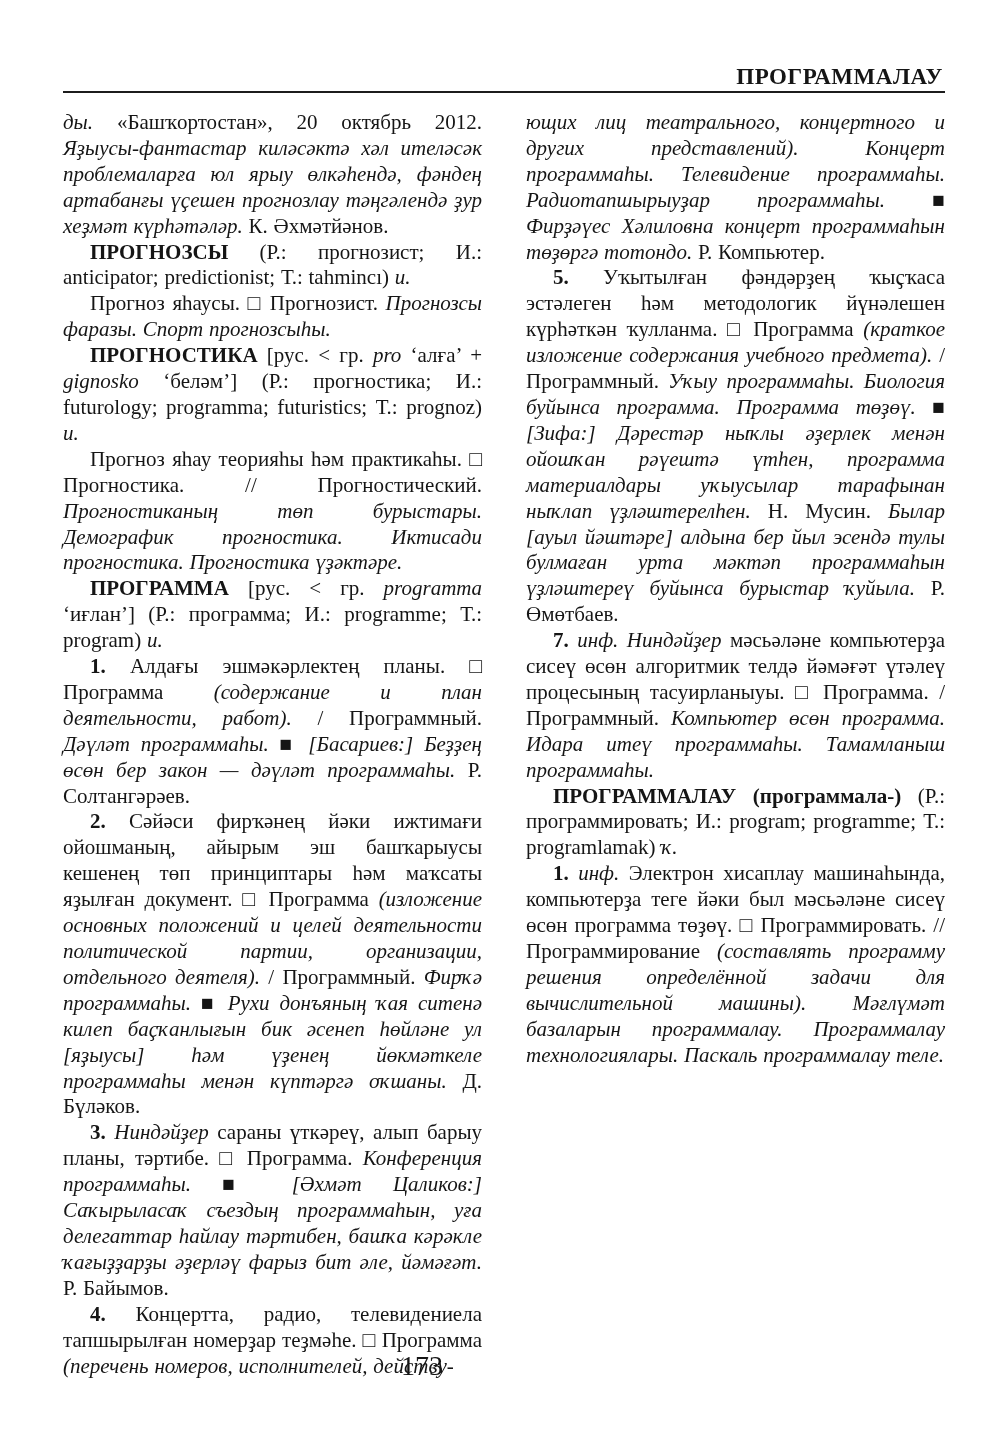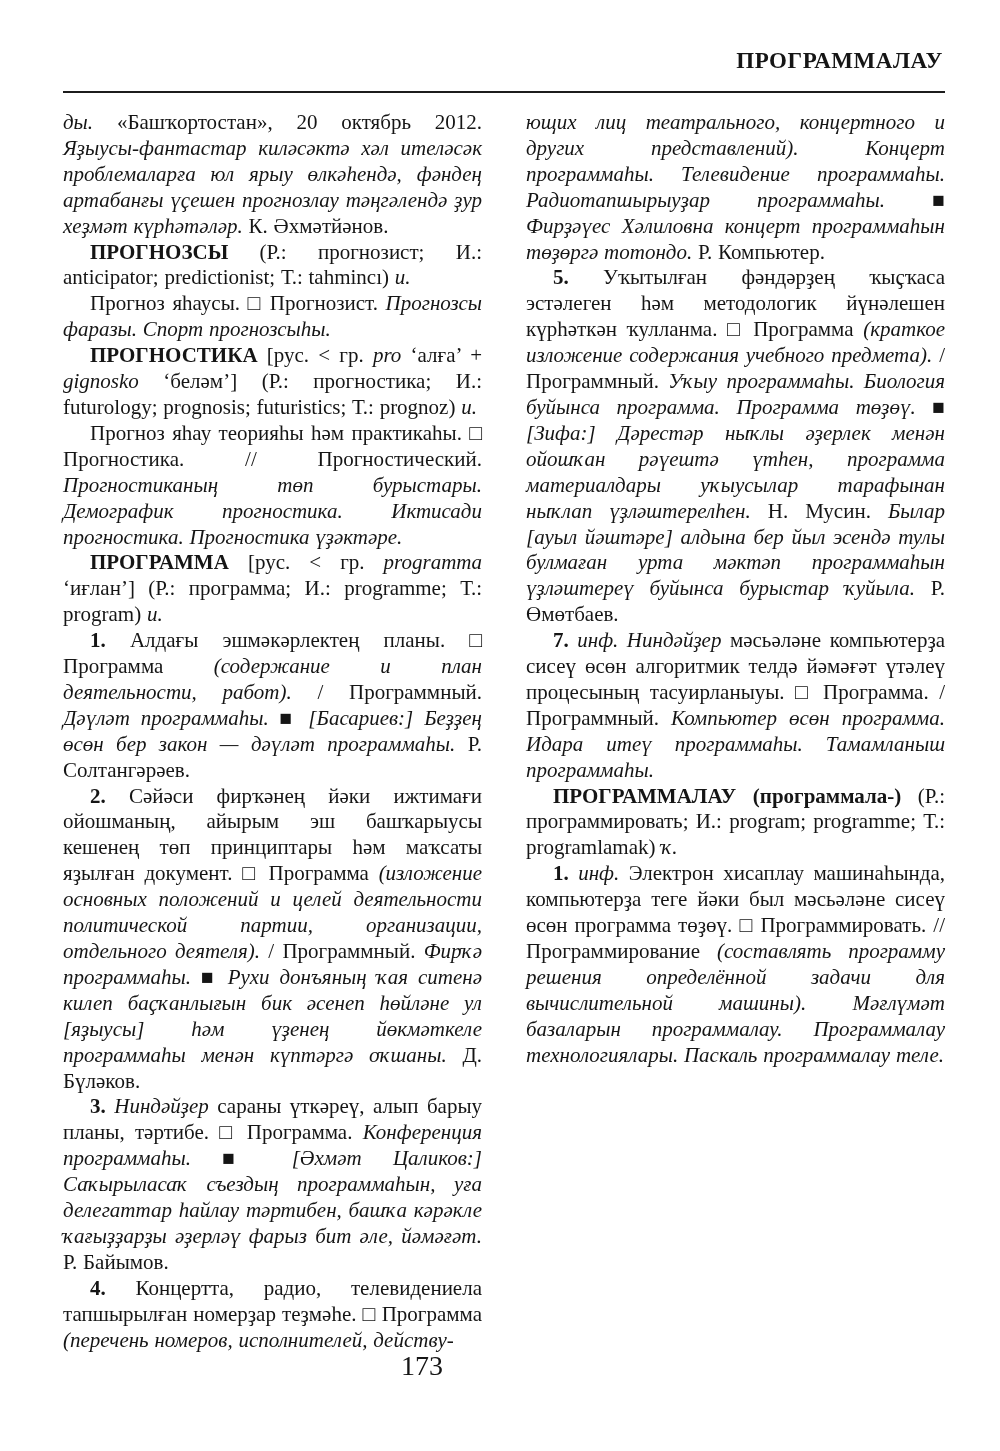--- a/index.html
+++ b/index.html
@@ -7,21 +7,21 @@
     position: relative;
     width: 1000px;
     height: 1451px;
     background: #ffffff;
     color: #151515;
     font-family: "Liberation Serif", "DejaVu Serif", serif;
     overflow: hidden;
   }
   .running-head {
     position: absolute;
-    top: 48px;
+    top: 64px;
     right: 57px;
     font-weight: 700;
     font-size: 23px;
     letter-spacing: 0.5px;
   }
   .head-rule {
     position: absolute;
     top: 91px;
     left: 63px;
     width: 882px;
@@ -61,21 +61,21 @@
 <body>
 
 <div class="page">
   <div class="running-head">ПРОГРАММАЛАУ</div>
   <div class="head-rule"></div>
   <div class="columns">
     <div class="column">
         <p class="para"><span class="i">ды. </span><span class="n">«Башҡортостан», 20 октябрь 2012. </span><span class="i">Яҙыусы-фантастар киләсәктә хәл ителәсәк проблемаларға юл ярыу өлкәһендә, фәндең артабанғы үҫешен прогнозлау тәңгәлендә ҙур хеҙмәт күрһәтәләр.</span><span class="n"> К. Әхмәтйәнов.</span></p>
         <p class="para indent"><span class="b">ПРОГНОЗСЫ</span><span class="n"> (Р.: прогнозист; И.: anticipator; predictionist; Т.: tahmincı) </span><span class="i">и.</span></p>
         <p class="para indent"><span class="n">Прогноз яһаусы. □ Прогнозист. </span><span class="i">Прогнозсы фаразы. Спорт прогнозсыһы.</span></p>
-        <p class="para indent"><span class="b">ПРОГНОСТИКА</span><span class="n"> [рус. &lt; гр. </span><span class="i">pro</span><span class="n"> ‘алға’ + </span><span class="i">gignosko</span><span class="n"> ‘беләм’] (Р.: прогностика; И.: futurology; prognosis; futuristics; Т.: prognoz) </span><span class="i">и.</span></p>
+        <p class="para indent"><span class="b">ПРОГНОСТИКА</span><span class="n"> [рус. &lt; гр. </span><span class="i">pro</span><span class="n"> ‘алға’ + </span><span class="i">gignosko</span><span class="n"> ‘беләм’] (Р.: прогностика; И.: futurology; programma; futuristics; Т.: prognoz) </span><span class="i">и.</span></p>
         <p class="para indent"><span class="n">Прогноз яһау теорияһы һәм практикаһы. □ Прогностика. // Прогностический. </span><span class="i">Прогностиканың төп бурыстары. Демографик прогностика. Иктисади прогностика. Прогностика үҙәктәре.</span></p>
         <p class="para indent"><span class="b">ПРОГРАММА</span><span class="n"> [рус. &lt; гр. </span><span class="i">programma</span><span class="n"> ‘иғлан’] (Р.: программа; И.: programme; Т.: program) </span><span class="i">и.</span></p>
         <p class="para indent"><span class="b">1.</span><span class="n"> Алдағы эшмәкәрлектең планы. □ Программа </span><span class="i">(содержание и план деятельности, работ).</span><span class="n"> / Программный. </span><span class="i">Дәүләт программаһы.</span><span class="n"> ■ </span><span class="i">[Басариев:] Беҙҙең өсөн бер закон — дәүләт программаһы.</span><span class="n"> Р. Солтангәрәев.</span></p>
         <p class="para indent"><span class="b">2.</span><span class="n"> Сәйәси фирҡәнең йәки ижтимағи ойошманың, айырым эш башҡарыусы кешенең төп принциптары һәм маҡсаты яҙылған документ. □ Программа </span><span class="i">(изложение основных положений и целей деятельности политической партии, организации, отдельного деятеля).</span><span class="n"> / Программный. </span><span class="i">Фирҡә программаһы.</span><span class="n"> ■ </span><span class="i">Рухи донъяның ҡая ситенә килеп баҫҡанлығын бик әсенеп һөйләне ул [яҙыусы] һәм үҙенең йөкмәткеле программаһы менән күптәргә оҡшаны.</span><span class="n"> Д. Бүләков.</span></p>
         <p class="para indent"><span class="b">3.</span><span class="n"> </span><span class="i">Ниндәйҙер</span><span class="n"> сараны үткәреү, алып барыу планы, тәртибе. □ Программа. </span><span class="i">Конференция программаһы.</span><span class="n"> ■ </span><span class="i">[Әхмәт Цаликов:] Саҡырыласаҡ съездың программаһын, уға делегаттар һайлау тәртибен, башҡа кәрәкле ҡағыҙҙарҙы әҙерләү фарыз бит әле, йәмәғәт.</span><span class="n"> Р. Байымов.</span></p>
         <p class="para indent"><span class="b">4.</span><span class="n"> Концертта, радио, телевидениела тапшырылған номерҙар теҙмәһе. □ Программа </span><span class="i">(перечень номеров, исполнителей, действу-</span></p>
       </div>
     <div class="column">
         <p class="para"><span class="i">ющих лиц театрального, концертного и других представлений). Концерт программаһы. Телевидение программаһы. Радиотапшырыуҙар программаһы.</span><span class="n"> ■ </span><span class="i">Фирҙәүес Хәлиловна концерт программаһын төҙөргә тотондо.</span><span class="n"> Р. Компьютер.</span></p>
         <p class="para indent"><span class="b">5.</span><span class="n"> Уҡытылған фәндәрҙең ҡыҫҡаса эстәлеген һәм методологик йүнәлешен күрһәткән ҡулланма. □ Программа </span><span class="i">(краткое изложение содержания учебного предмета).</span><span class="n"> / Программный. </span><span class="i">Уҡыу программаһы. Биология буйынса программа. Программа төҙөү.</span><span class="n"> ■ </span><span class="i">[Зифа:] Дәрестәр ныҡлы әҙерлек менән ойошҡан рәүештә үтһен, программа материалдары уҡыусылар тарафынан ныҡлап үҙләштерелһен.</span><span class="n"> Н. Мусин. </span><span class="i">Былар [ауыл йәштәре] алдына бер йыл эсендә тулы булмаған урта мәктәп программаһын үҙләштереү буйынса бурыстар ҡуйыла.</span><span class="n"> Р. Өмөтбаев.</span></p>

